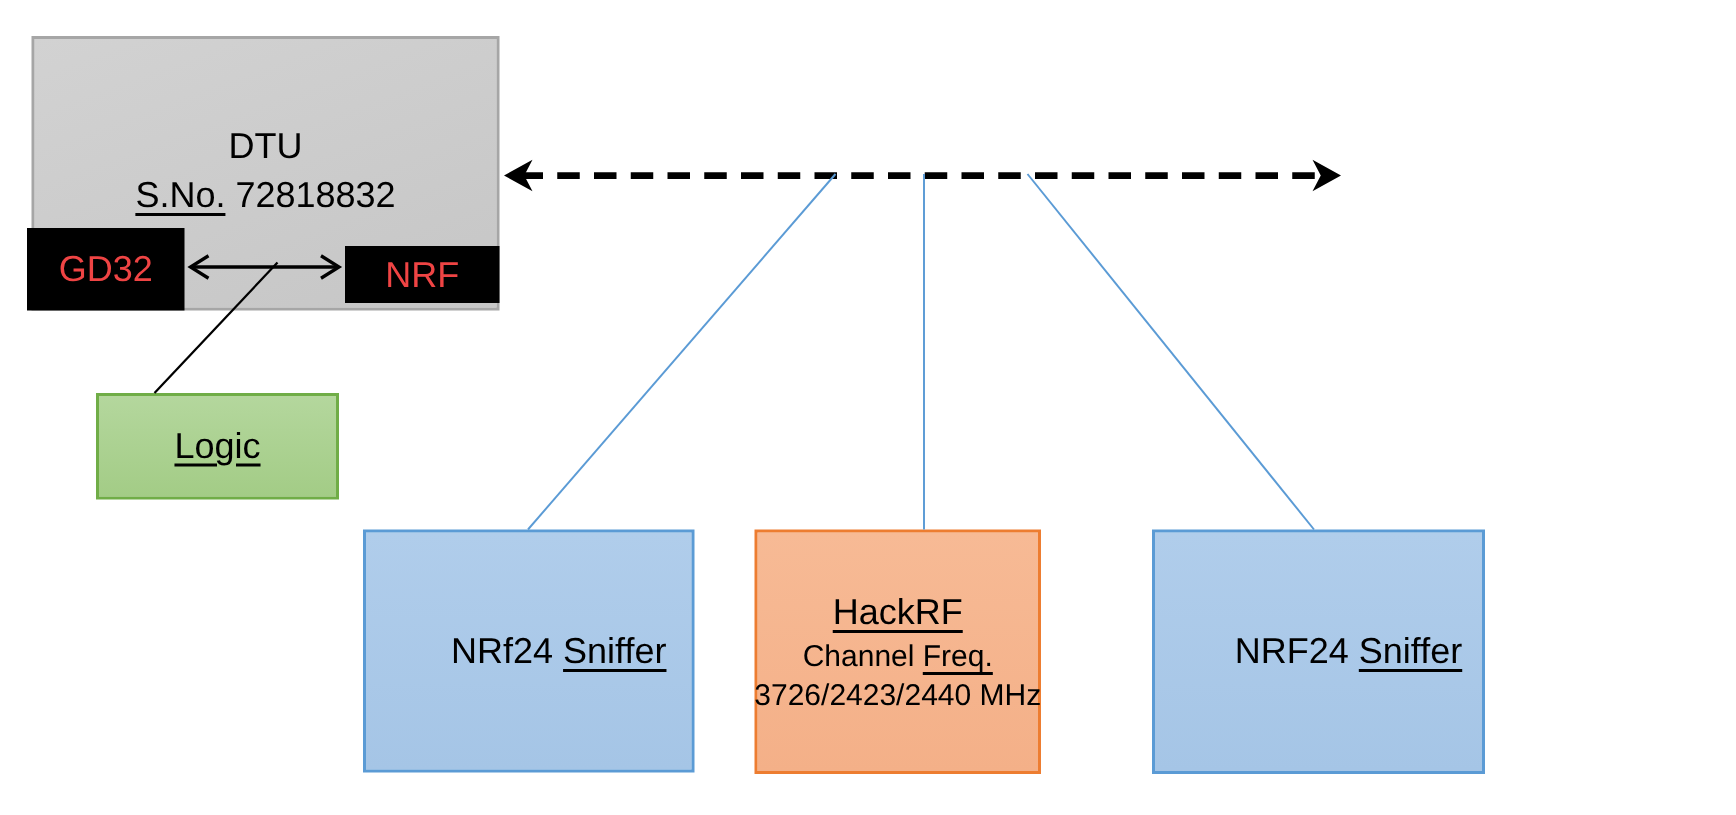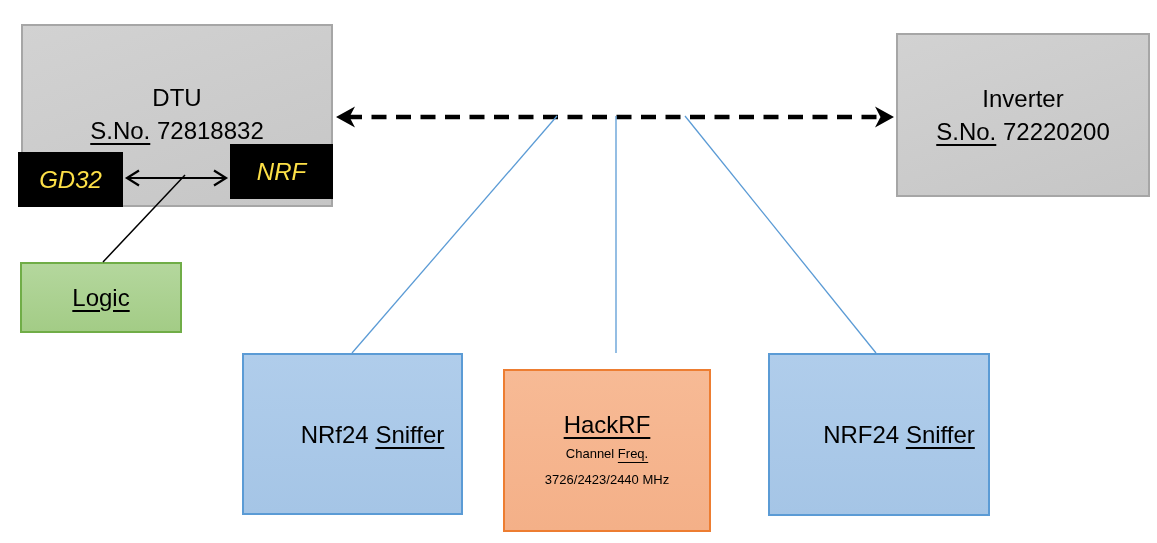--- a/index.html
+++ b/index.html
@@ -32,53 +32,53 @@
     text-align: center;
     color: #000;
   }
   .box .line { font-size: 24px; line-height: 33px; white-space: nowrap; }
   .gray {
     background: linear-gradient(160deg, var(--gray-fill-a) 0%, var(--gray-fill-b) 100%);
     border: 2px solid var(--gray-border);
   }
   .black-chip {
     background: var(--black-fill);
-    color: #fde047;
+    color: #ef4444;
     z-index: 3;
-    font-style: italic;
   }
   .green {
     background: linear-gradient(180deg, #B4D79D 0%, #A3CC86 100%);
     border: 2px solid var(--green-border);
+    margin-left: 44px;
   }
   .blue {
     background: linear-gradient(180deg, #B0CDEB 0%, #A5C5E6 100%);
     border: 2px solid var(--blue-border);
     padding-left: 40px;
   }
   .orange {
     background: linear-gradient(180deg, #F7BA95 0%, #F4B088 100%);
     border: 2px solid var(--orange-border);
   }
-  .sub { font-size: 13px; line-height: 26px; white-space: nowrap; }
+  .sub { font-size: 20px; line-height: 26px; white-space: nowrap; }
   .sq {
     text-decoration-line: underline;
     text-decoration-style: wavy;
     text-decoration-color: var(--squiggle-red);
     text-decoration-thickness: 1px;
     text-underline-offset: 4px;
     text-decoration: underline;
   }
   .dtu-box      { left: 21px;  top: 24px;  width: 312px; height: 183px; padding-bottom: 4px; }
   .gd32-box     { left: 18px;  top: 152px; width: 105px; height: 55px; }
-  .nrf-box      { left: 230px; top: 144px; width: 103px; height: 55px; }
+  .nrf-box      { left: 230px; top: 164px; width: 103px; height: 38px; }
   .logic-box    { left: 20px;  top: 262px; width: 162px; height: 71px; }
   .inverter-box { left: 896px; top: 33px;  width: 254px; height: 164px; }
   .sniffer-left-box  { left: 242px; top: 353px; width: 221px; height: 162px; }
-  .hackrf-box        { left: 503px; top: 353px; width: 208px; height: 163px; margin-top: 16px; }
+  .hackrf-box        { left: 503px; top: 353px; width: 191px; height: 163px; }
   .sniffer-right-box { left: 768px; top: 353px; width: 222px; height: 163px; }
   .overlay {
     position: absolute;
     left: 0; top: 0;
     width: 1157px; height: 543px;
     z-index: 5;
     pointer-events: none;
   }
 </style>
 </head>
@@ -96,24 +96,20 @@
   </div>
 
   <div class="box black-chip nrf-box">
     <div class="line">NRF</div>
   </div>
 
   <div class="box green logic-box">
     <div class="line sq">Logic</div>
   </div>
 
-  <div class="box gray inverter-box">
-    <div class="line">Inverter</div>
-    <div class="line"><span class="sq">S.No.</span> <span>72220200</span></div>
-  </div>
 
   <div class="box blue sniffer-left-box">
     <div class="line"><span>NRf24</span> <span class="sq">Sniffer</span></div>
   </div>
 
   <div class="box orange hackrf-box">
     <div class="line sq">HackRF</div>
     <div class="sub"><span>Channel</span> <span class="sq">Freq.</span></div>
     <div class="sub">3726/2423/2440 MHz</div>
   </div>

